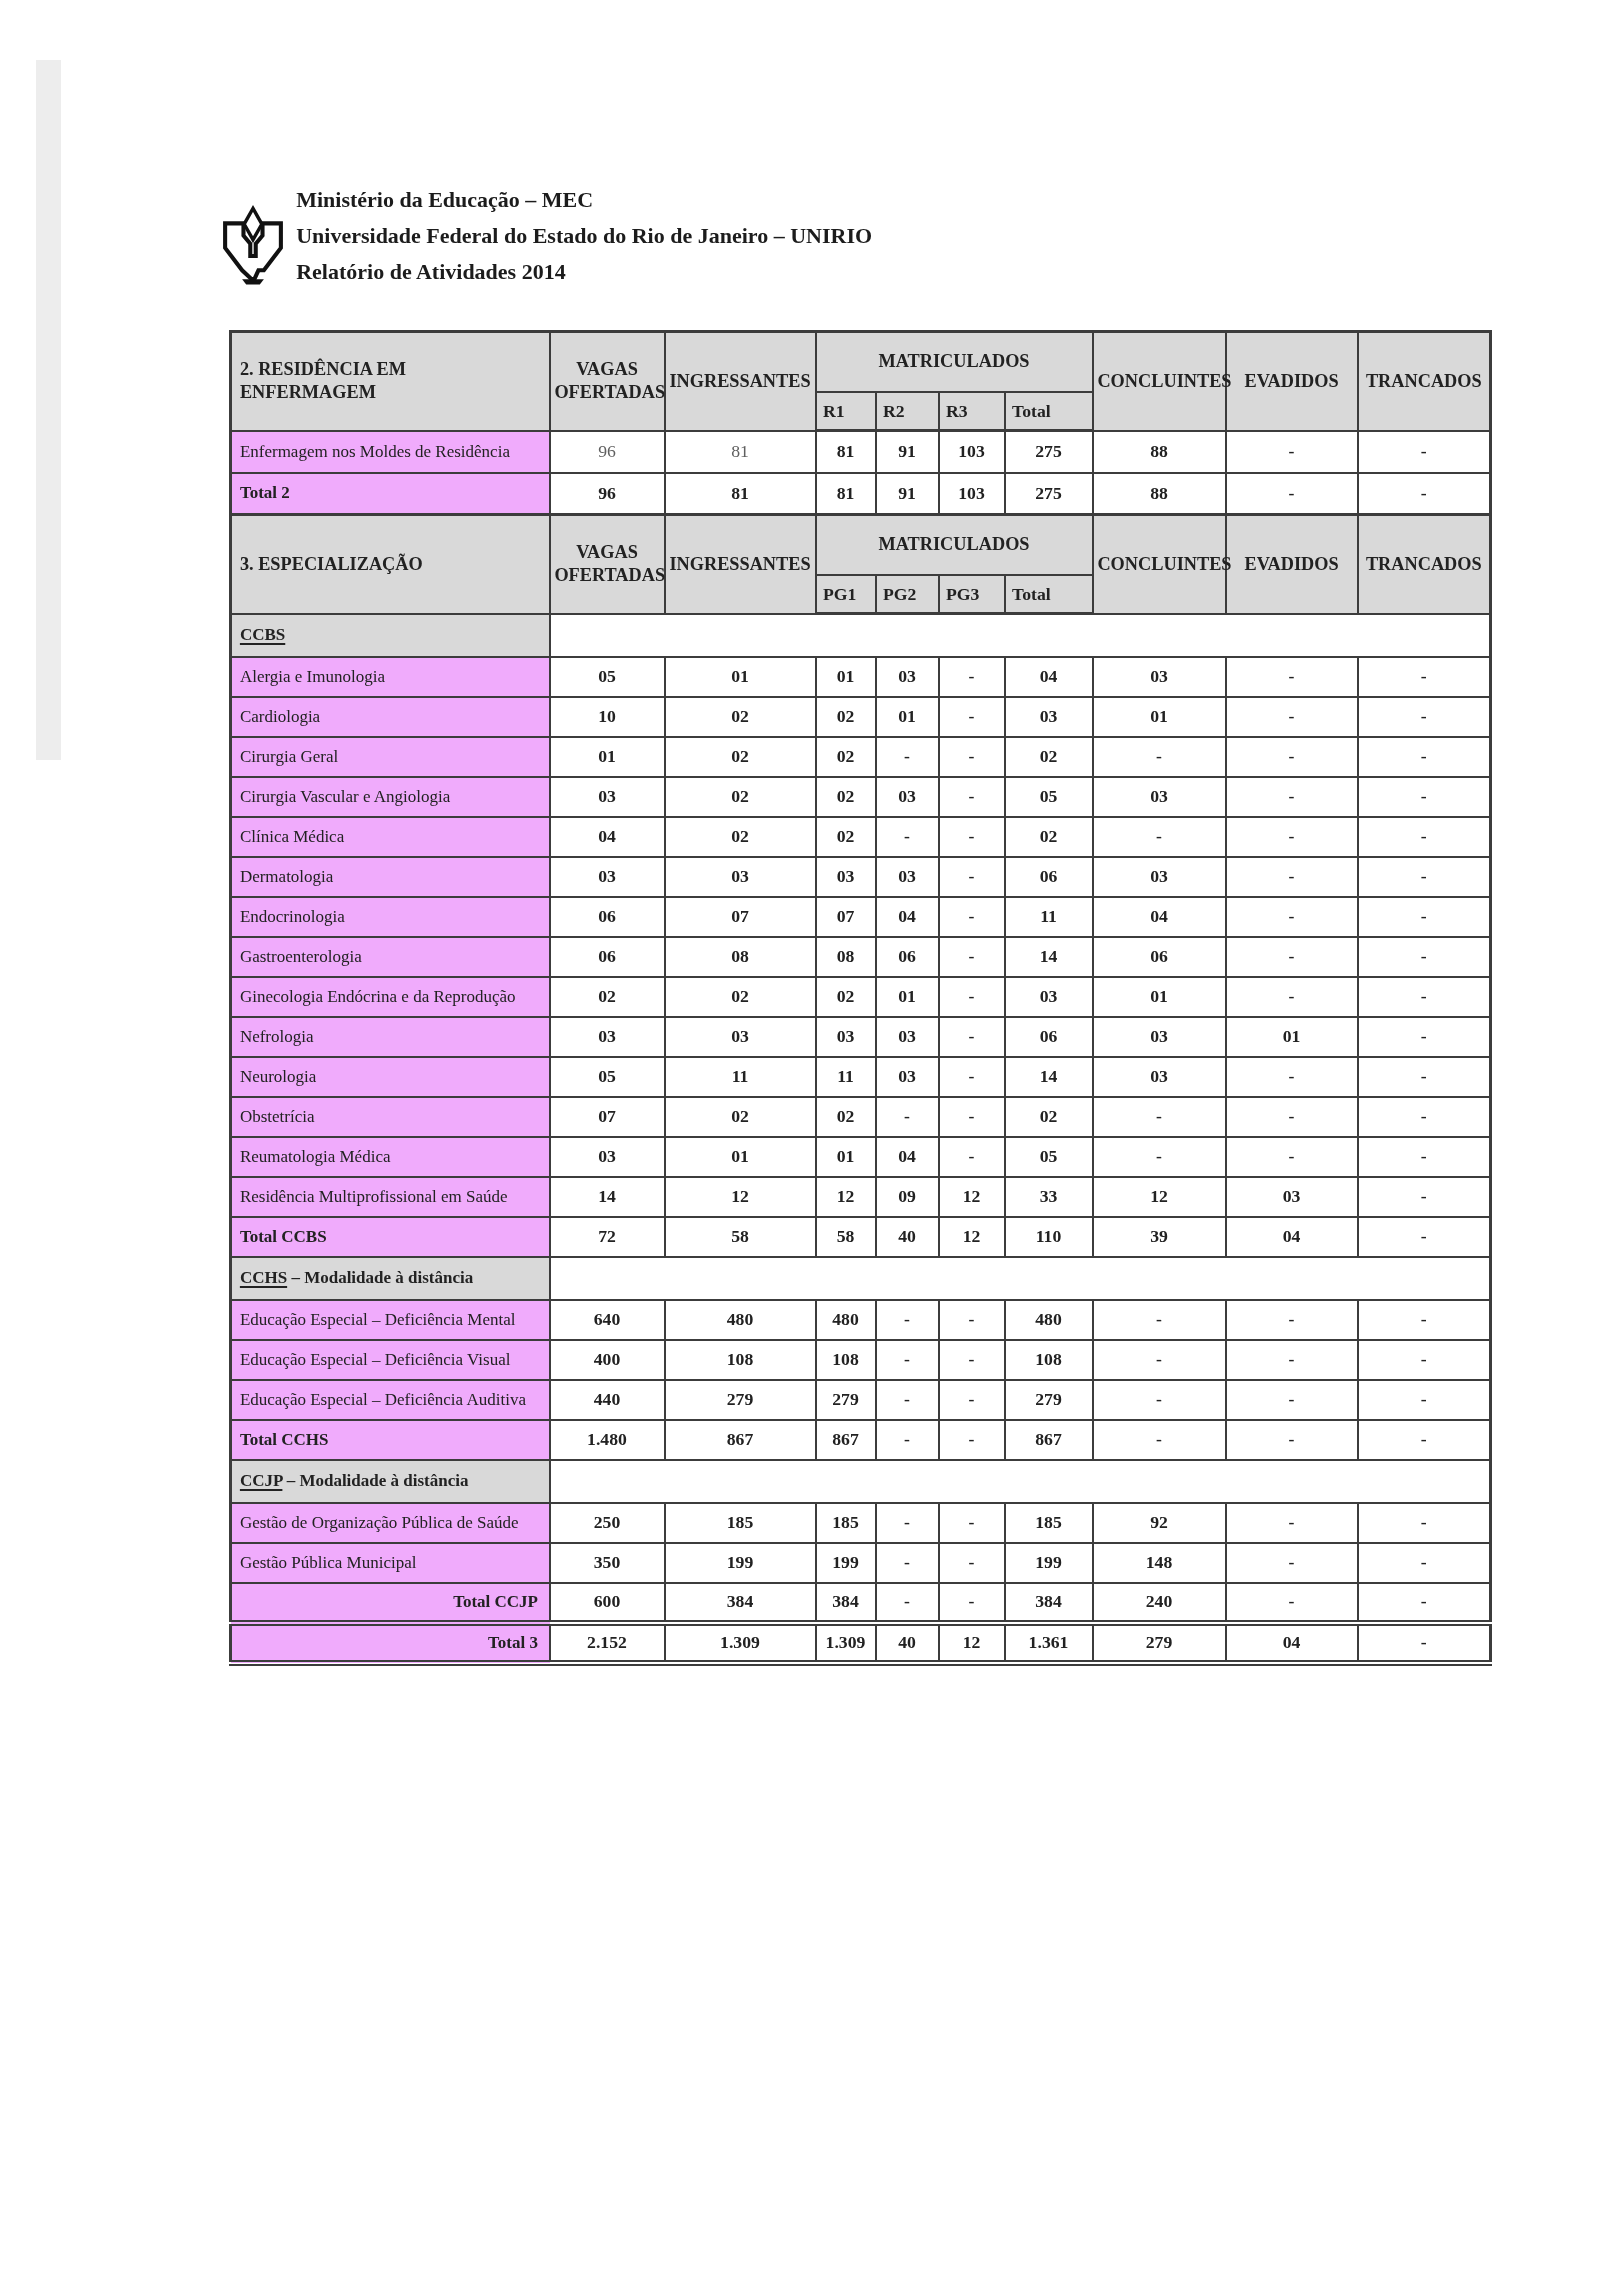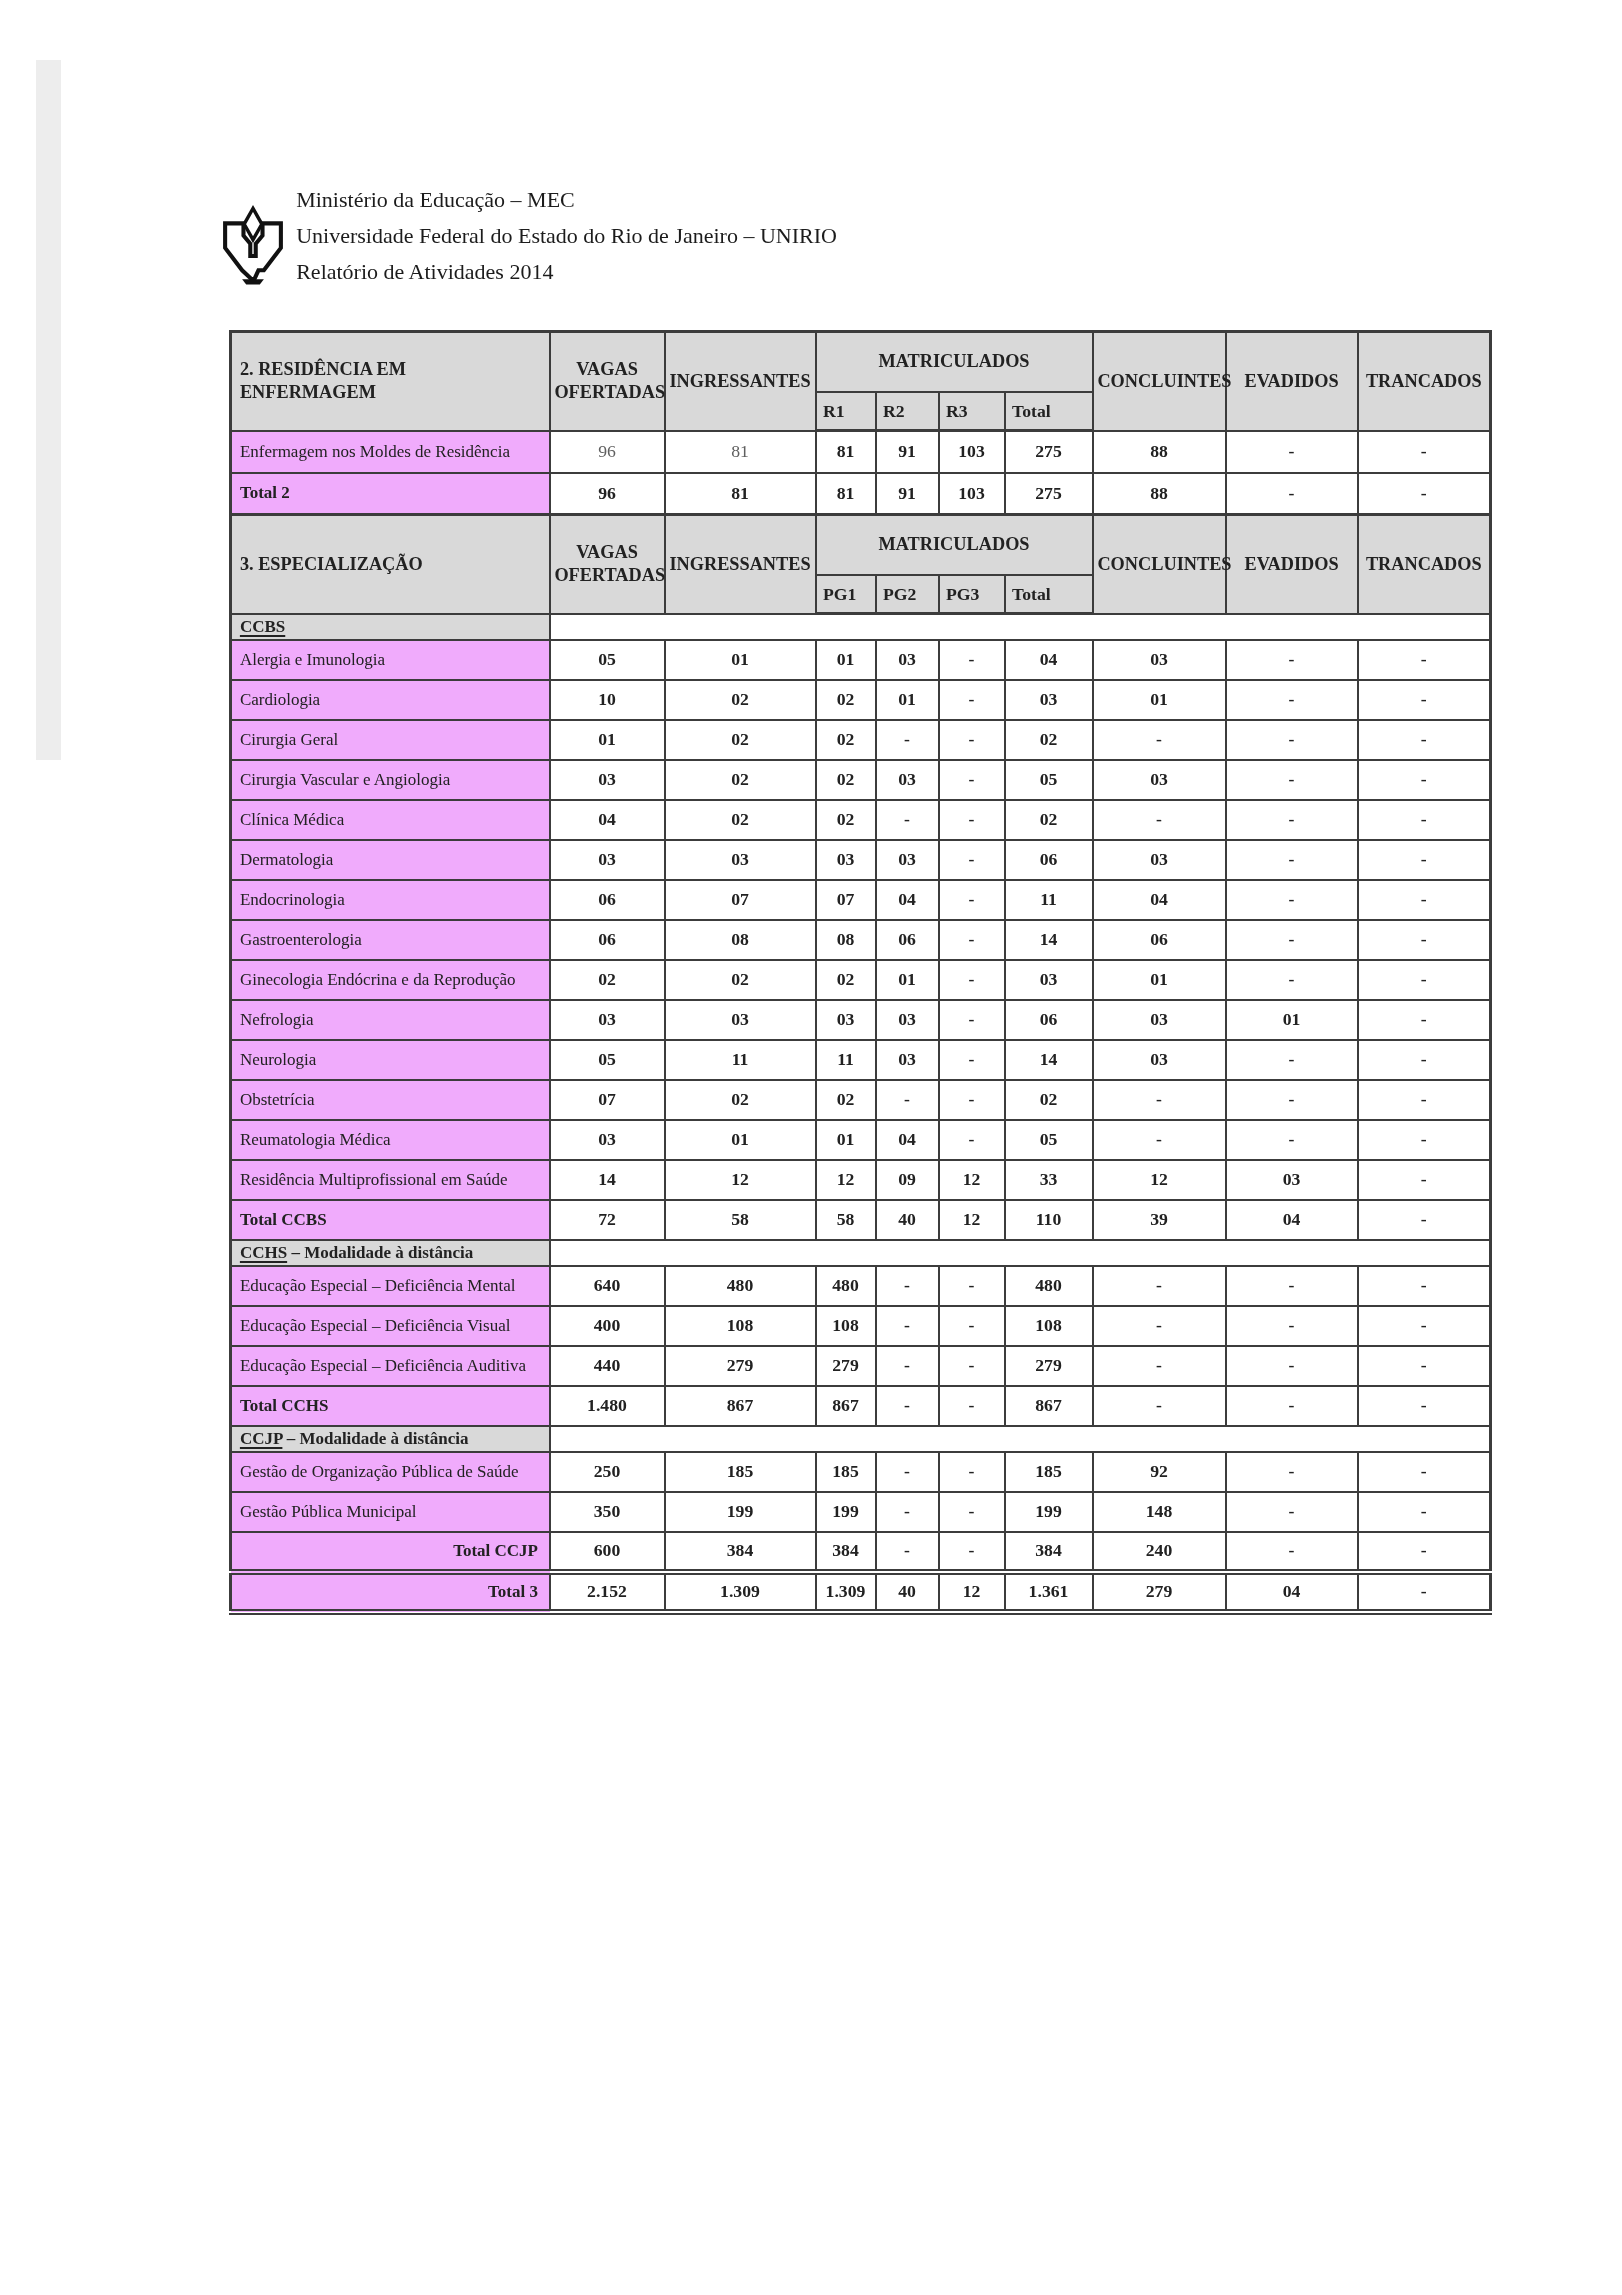--- a/index.html
+++ b/index.html
@@ -30,20 +30,21 @@
     align-items:flex-start;
   }
   .org-logo {
     width:68px; height:103px;
     margin-top:17px;
     flex:0 0 auto;
   }
   .org-lines {
     margin-left:9.2px;
     padding-top:3.9px;
+    font-weight:bold;
   }
   .org-line {
     font-size:22px;
     line-height:36px;
     color:#1c1c1c;
     white-space:nowrap;
   }
   
   .report-table {
     position:absolute;
@@ -93,21 +94,21 @@
     font-size:17.7px;
     font-weight:bold;
     text-align:center;
   }
   td.val.light {
     font-weight:normal;
     color:#5f5f5f;
   }
   tr.row-course td, tr.row-total td, tr.row-total-right td, tr.row-grand-total td { height:40px; }
   #t1-body tr td { height:42px; }
-  tr.row-section td { height:26px; }
+  tr.row-section td { height:43px; }
   td.section-label {
     background:#d9d9d9;
     font-size:17px;
     font-weight:bold;
     text-align:left;
     padding-left:7.9px;
   }
   td.section-label u {
     text-decoration:underline;
     text-decoration-thickness:2px;

